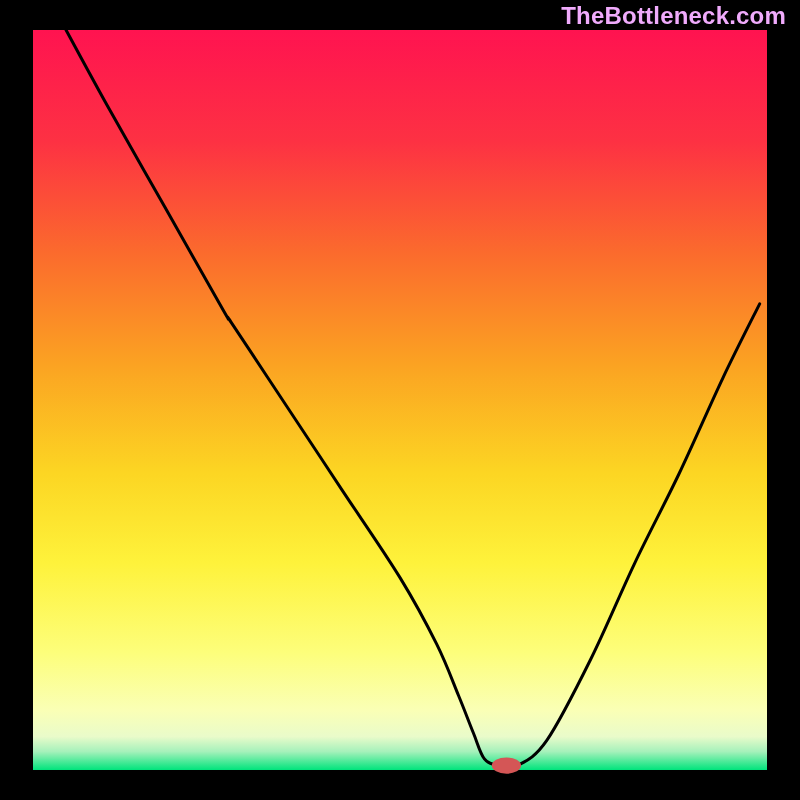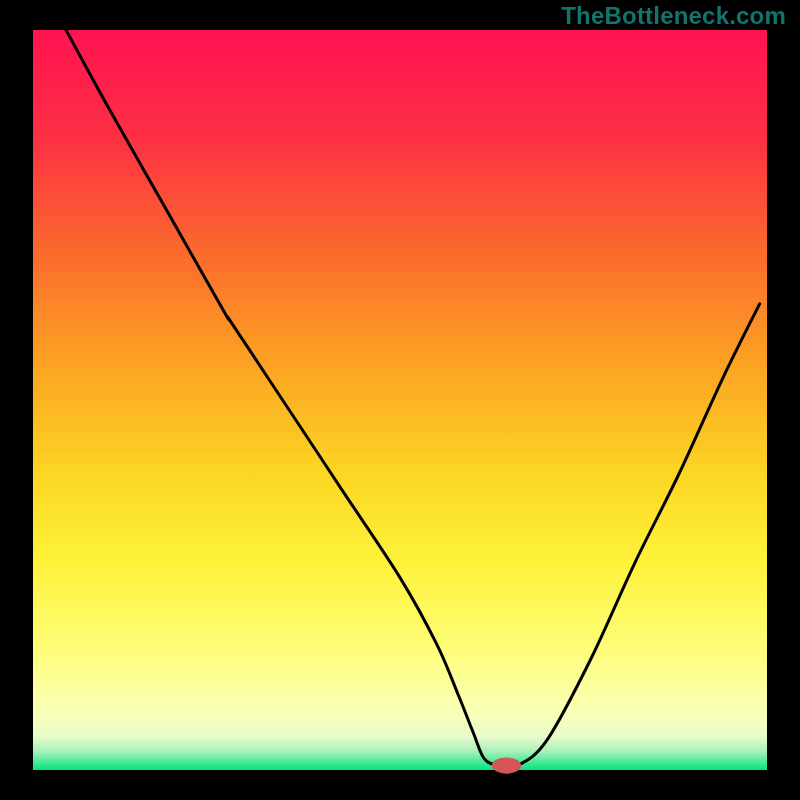--- a/index.html
+++ b/index.html
@@ -15,21 +15,21 @@
     width: 800px;
     height: 800px;
   }
   .watermark {
     position: absolute;
     top: 2px;
     right: 14px;
     font-family: Arial, Helvetica, sans-serif;
     font-size: 24px;
     font-weight: bold;
-    color: #0f766e;
+    color: #f0abfc;
     z-index: 5;
     letter-spacing: 0.2px;
   }
   svg {
     position: absolute;
     top: 0;
     left: 0;
   }
 </style>
 </head>

